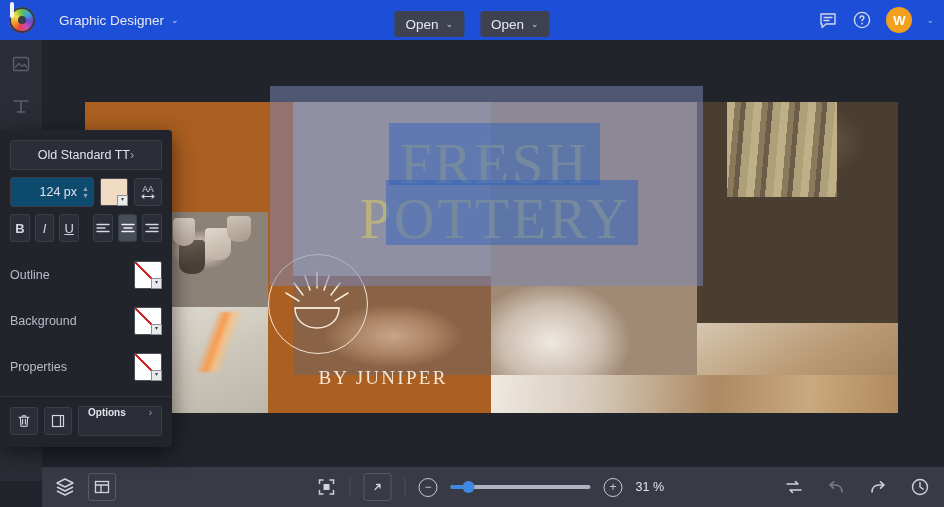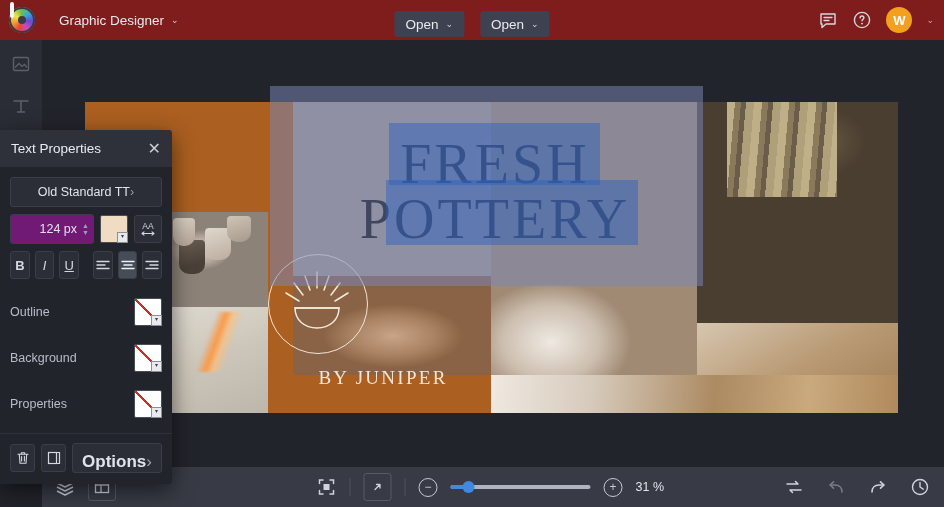--- a/index.html
+++ b/index.html
@@ -7,21 +7,21 @@
     width:944px;height:507px;overflow:hidden;
     background:#22242b;
     font-family:"Liberation Sans", sans-serif;
     -webkit-font-smoothing:antialiased;
   }
   #app{position:relative;width:944px;height:507px;}
 
   
   .topbar{
     position:absolute;left:0;top:0;width:944px;height:40px;
-    background:#7f1d1d;display:flex;align-items:center;
+    background:#1d4ed8;display:flex;align-items:center;
     z-index:60;
   }
   .logo{
     margin-left:9px;width:26px;height:26px;border-radius:50%;
     background:
       conic-gradient(from 200deg,#e8443a,#f0a032,#f2e24a,#6cc04a,#3aa8d8,#6a4bd0,#c94bb8,#e8443a);
     position:relative;
     box-shadow:inset 0 0 0 2px #383b45;
   }
   .logo:after{
@@ -179,21 +179,21 @@
   .panel-title{font-size:13.5px;color:#e9ebf1;}
   .close-x{font-size:16px;color:#c9ccd6;cursor:pointer;line-height:1;}
   .panel-body{padding:10px;}
   .field{
     height:28px;background:#2b2e37;border:1px solid #3a3e49;border-radius:3px;
     display:flex;align-items:center;padding:0 9px;justify-content:center;
     font-size:12.5px;color:#e0e3ea;cursor:pointer;
   }
   .row{display:flex;gap:6px;margin-top:7px;align-items:center;}
   .size-field{
-    flex:1;height:28px;background:#701a75;border:1px solid #3a3e49;border-radius:3px;
+    flex:1;height:28px;background:#0c4a6e;border:1px solid #3a3e49;border-radius:3px;
     display:flex;align-items:center;justify-content:flex-end;padding:0 4px 0 8px;
     font-size:12.5px;color:#e0e3ea;gap:5px;
   }
   .spin{display:flex;flex-direction:column;gap:1px;color:#9aa0ad;font-size:7px;line-height:6px;cursor:pointer;}
   .swatch{
     width:26px;height:26px;border-radius:2px;background:#f0dcc2;
     position:relative;cursor:pointer;border:1px solid #4a4e58;
   }
   .swatch-none{
     background:#fff;
@@ -221,22 +221,22 @@
   .fmt-gap{width:6px;}
   .color-row{
     display:flex;align-items:center;justify-content:space-between;
     padding:9px 10px 9px 10px;
   }
   .color-label{font-size:12.5px;color:#b9bdc8;}
   .panel-sep{height:1px;background:#2f323b;margin:6px 0 0 0;}
   .panel-foot{display:flex;align-items:center;gap:6px;padding:9px 10px 11px 10px;}
   .opt-btn{
     flex:1;height:28px;background:#2b2e37;border:1px solid #3a3e49;border-radius:3px;
-    display:flex;align-items:flex-end;justify-content:space-between;padding:0 9px;
-    font-size:17px;color:#e0e3ea;cursor:pointer;font-weight:bold;
+    display:flex;align-items:flex-start;justify-content:space-between;padding:0 9px;
+    font-size:10px;color:#e0e3ea;cursor:pointer;font-weight:bold;
   }
 
   
   .bottombar{
     position:absolute;left:42px;bottom:0;width:902px;height:40px;
     background:#383b45;display:flex;align-items:center;z-index:30;
   }
   .bb-left{display:flex;align-items:center;gap:12px;margin-left:12px;}
   .bb-center{
     position:absolute;left:50%;transform:translateX(-50%);
@@ -350,35 +350,31 @@
             <path d="M48 6l-5 14"></path>
           <path d="M13 13l9 12"></path>
             <path d="M59 13l-9 12"></path>
           <path d="M5 23l13 8"></path>
             <path d="M67 23l-13 8"></path>
           <path d="M14 38h44c0 12-9.5 20-22 20S14 50 14 38z"></path>
           <path d="M14 38h44"></path>
         </g>
       </svg>
 
-      <div class="headline" style="color: #000000;">FRESH
+      <div class="headline" style="color: #fde047;">FRESH
 POTTERY</div>
       <div class="byline">BY JUNIPER</div>
     </div>
 
     <div class="obj-select"></div>
     <div class="txt-sel l1"></div>
     <div class="txt-sel l2"></div>
   </div>
 
   <div class="panel">
-    <div class="panel-head">
-      <span class="panel-title">Text Properties</span>
-      <span class="close-x">✕</span>
-    </div>
 
     <div class="panel-body">
       <div class="field">
         <span>Old Standard TT</span>
         <span style="color:#9aa0ad;">›</span>
       </div>
 
       <div class="row">
         <div class="size-field">
           <span>124 px</span>

